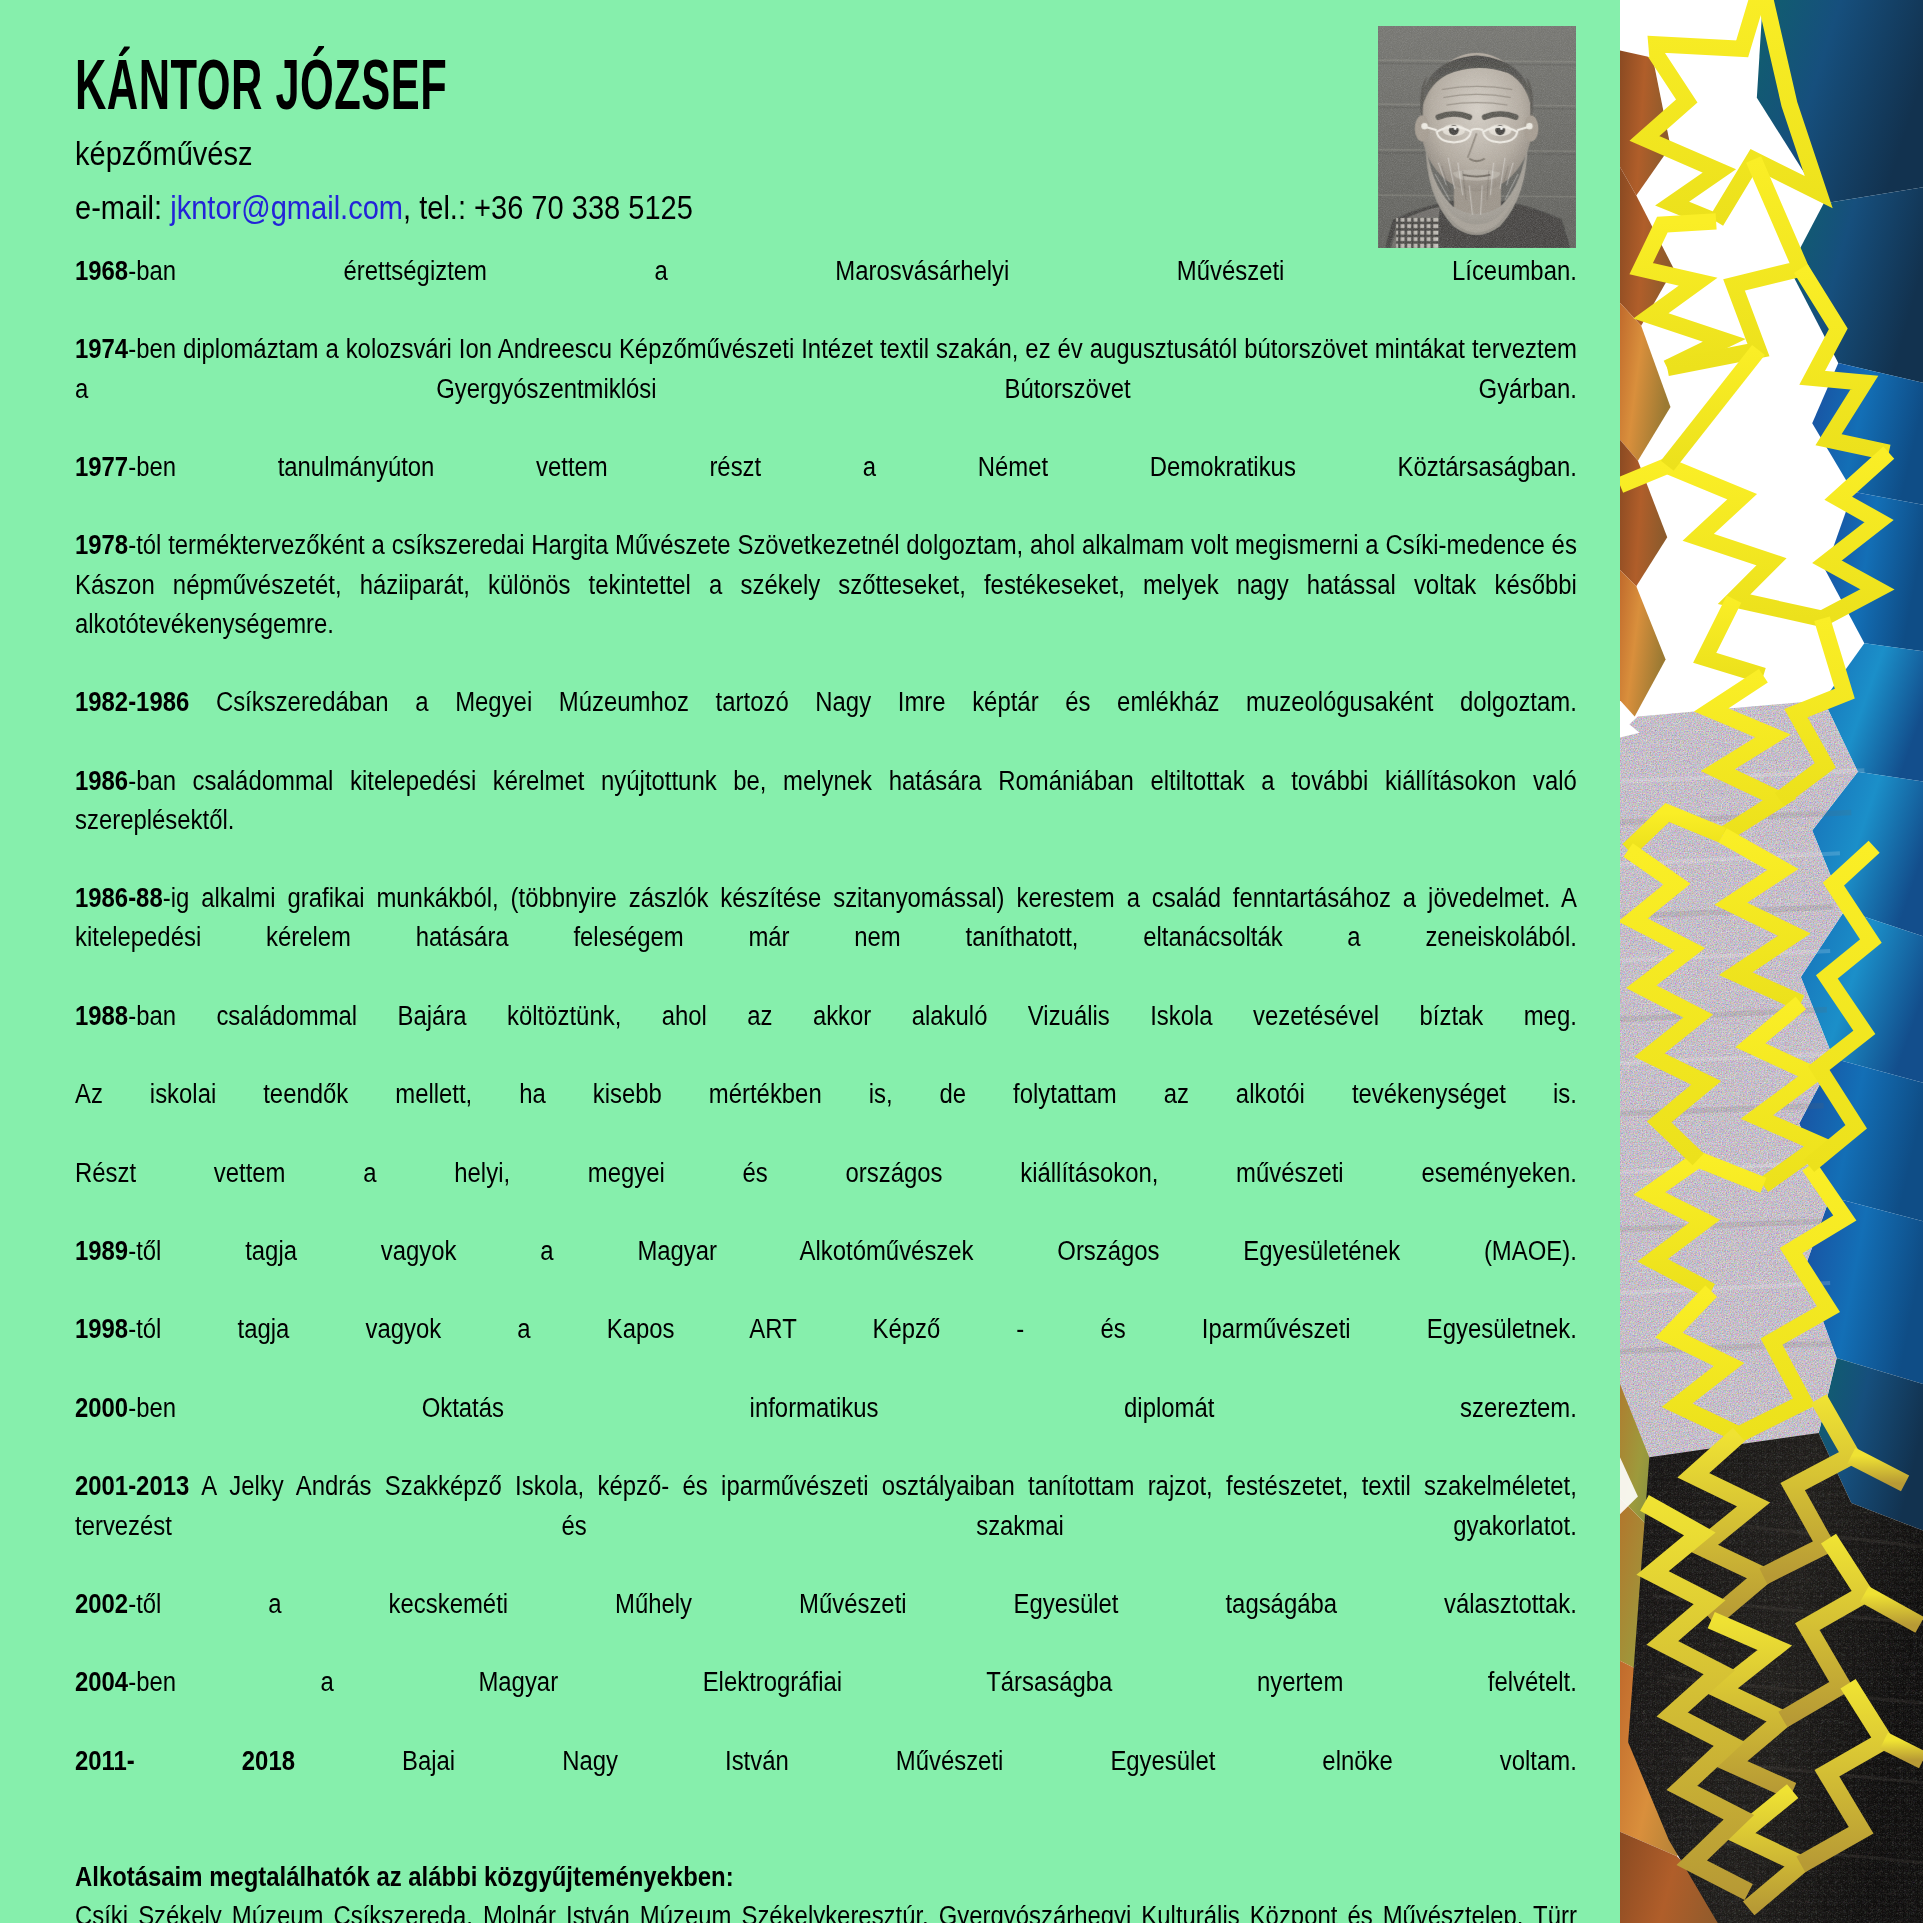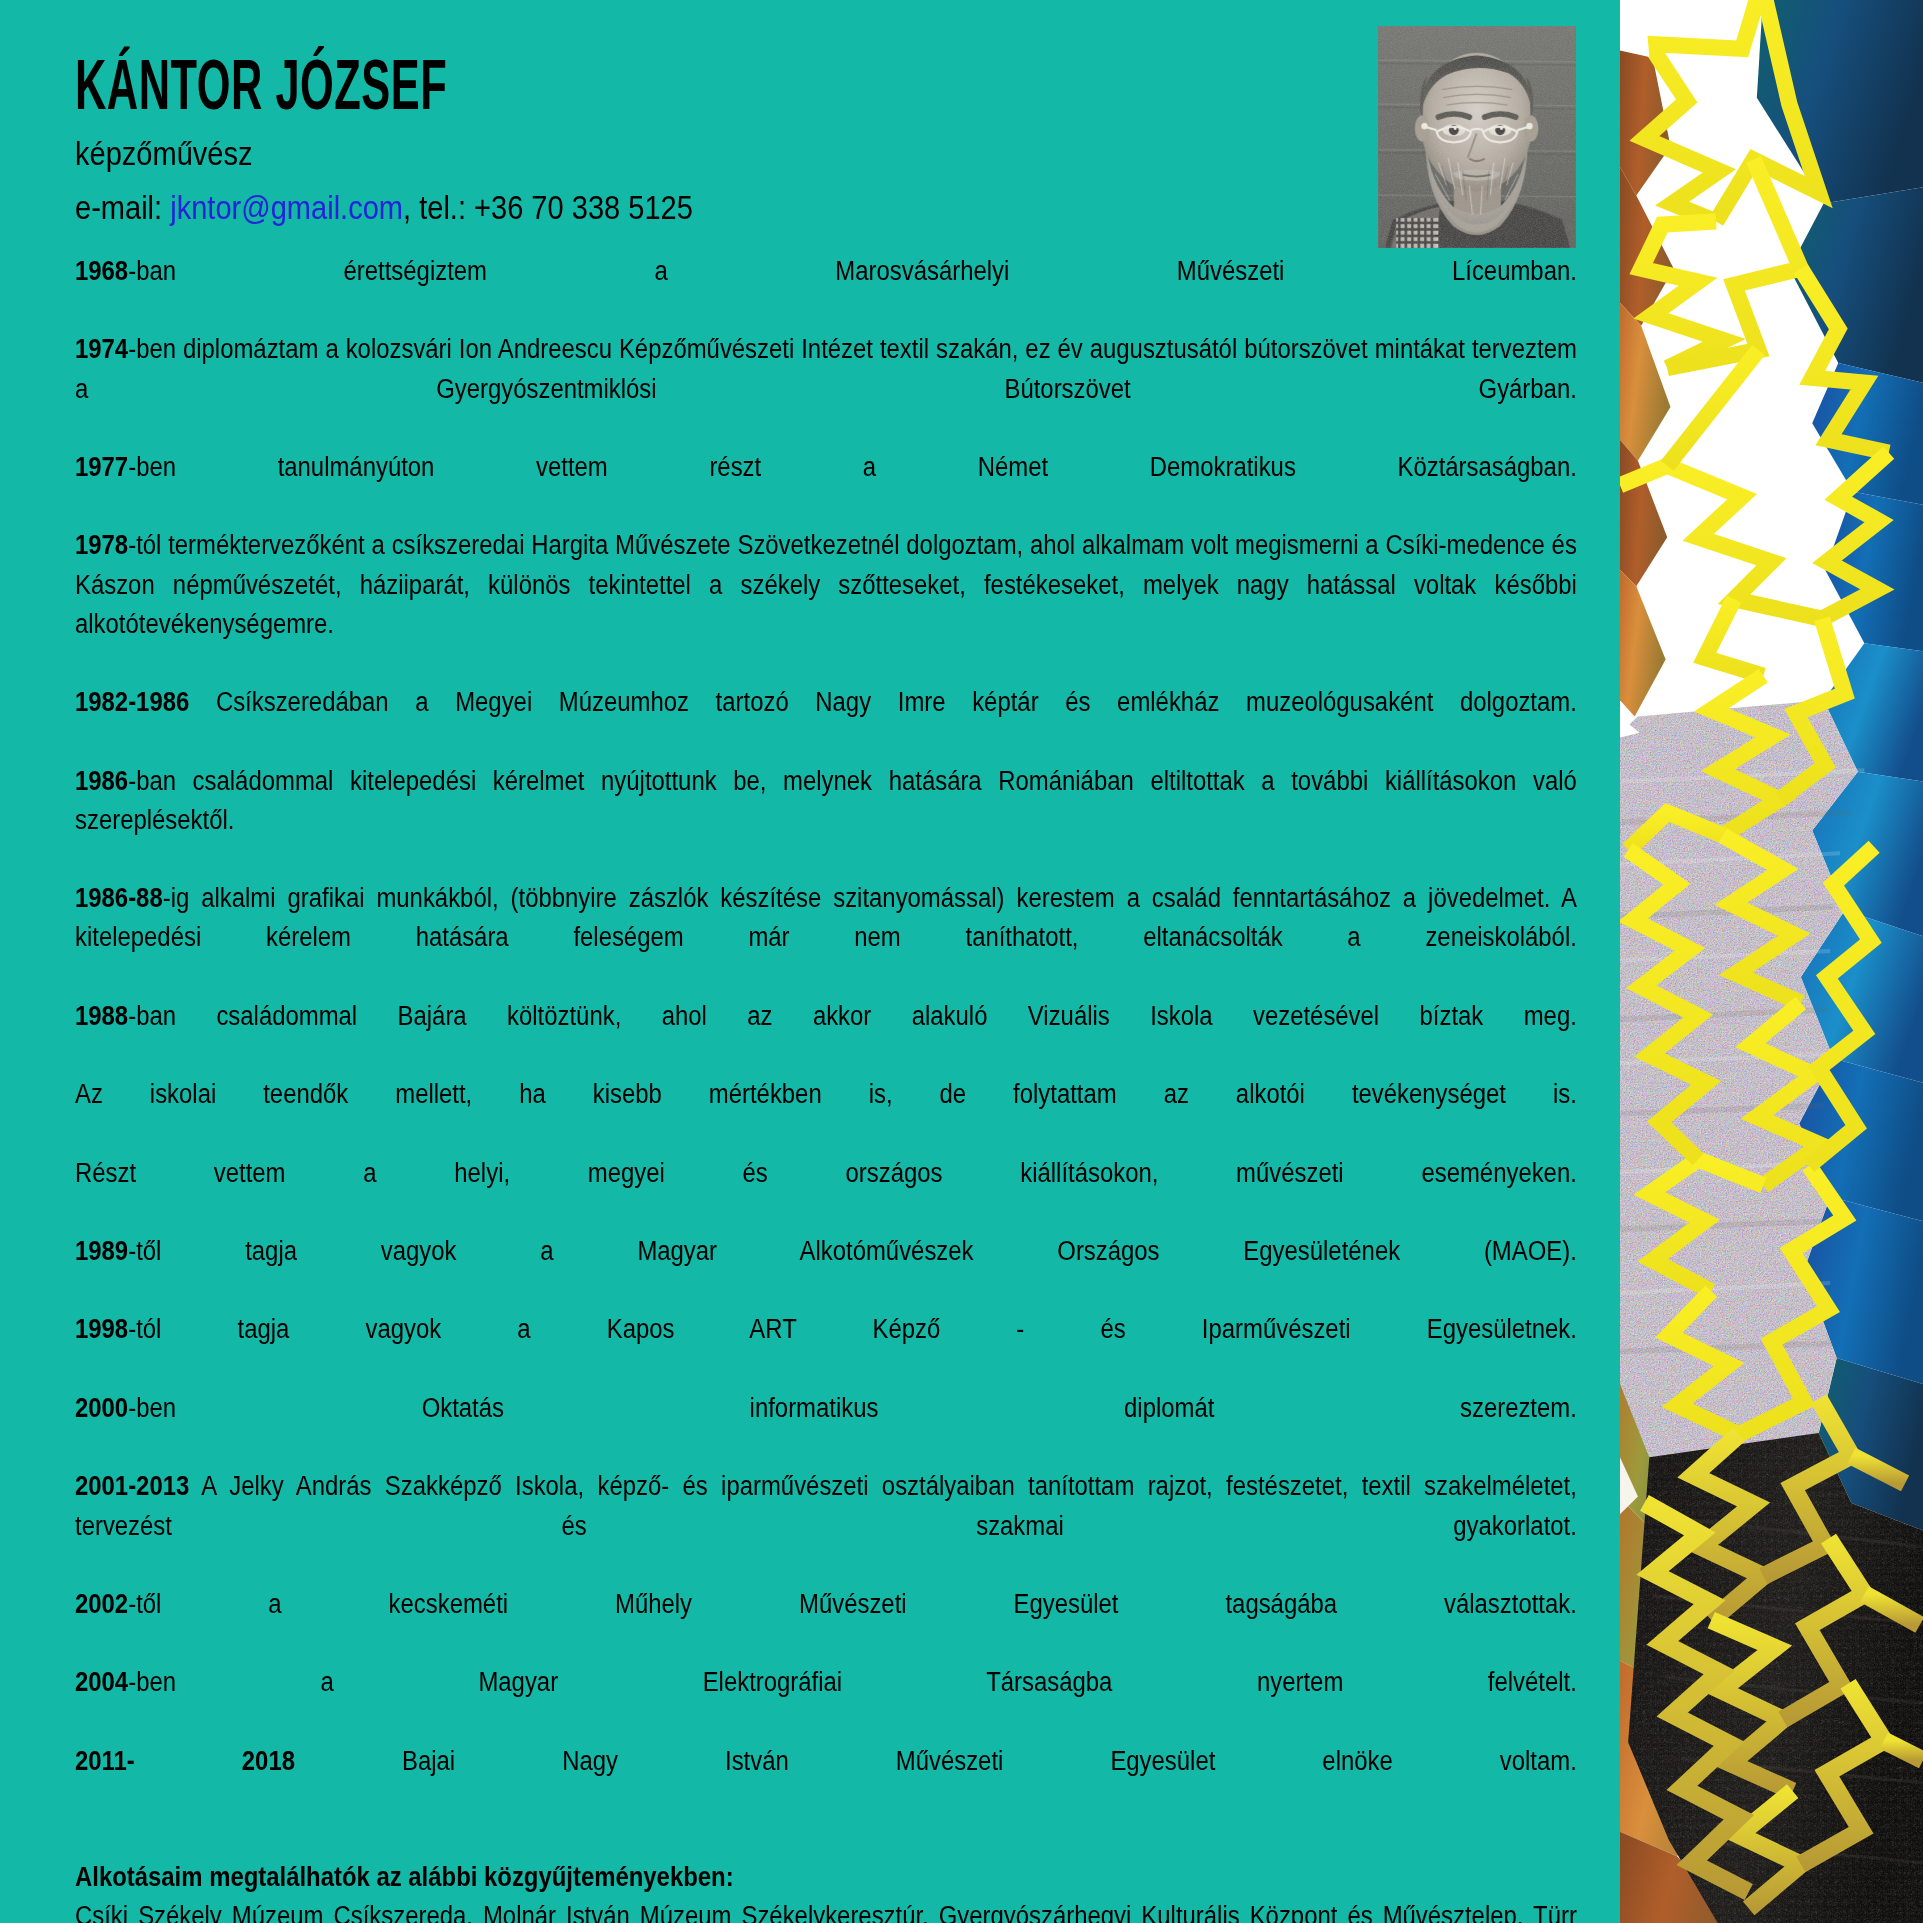--- a/index.html
+++ b/index.html
@@ -13,21 +13,21 @@
     position: relative;
     overflow: hidden;
     font-family: "Liberation Sans", sans-serif;
     color: #000000;
   }
 
   
   #cv-page {
     position: absolute;
     inset: 0;
-    background: #14b8a6;
+    background: #86efac;
   }
 
   #text-column {
     position: absolute;
     left: 75px;
     top: 0;
     width: 1502px;
   }
 
   

